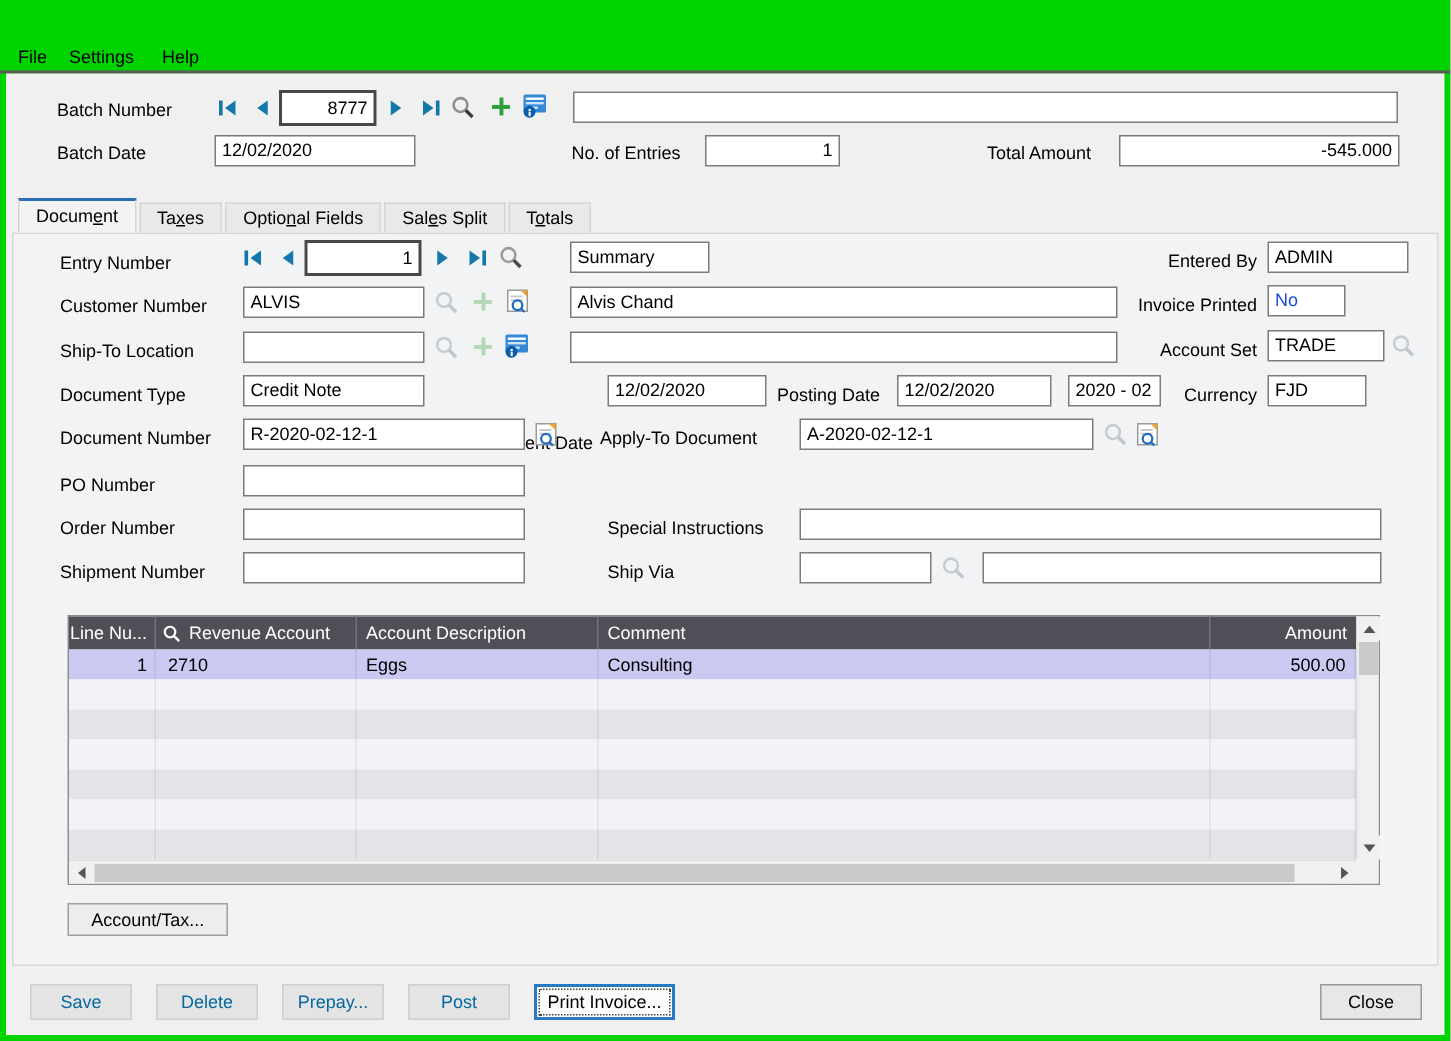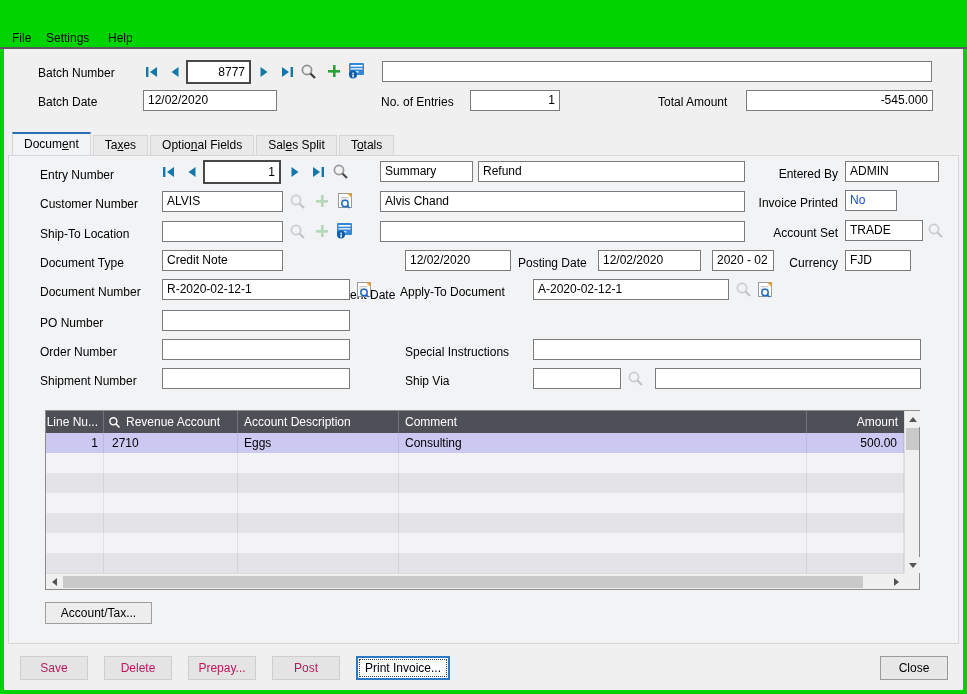--- a/index.html
+++ b/index.html
@@ -59,21 +59,21 @@
   .thumb-h { position:absolute; top:2px; height:12px; background:#c9c9c9; }
   .corner { position:absolute; right:0; bottom:0; width:15px; height:16px; background:#f0f0f0; }
 
   .tri-up    { width:0; height:0; border-left:4px solid transparent; border-right:4px solid transparent; border-bottom:5px solid #555; }
   .tri-down  { width:0; height:0; border-left:4px solid transparent; border-right:4px solid transparent; border-top:5px solid #555; }
   .tri-left  { width:0; height:0; border-top:4px solid transparent; border-bottom:4px solid transparent; border-right:5px solid #555; }
   .tri-right { width:0; height:0; border-top:4px solid transparent; border-bottom:4px solid transparent; border-left:5px solid #555; }
 
   .btn { position:absolute; height:24px; background:#e1e1e1; border:1px solid #adadad; text-align:center;
          line-height:22px; white-space:nowrap; }
-  .btn.disabled { color:#be185d; background:#e4e4e4; border-color:#cecece; }
+  .btn.disabled { color:#0369a1; background:#e4e4e4; border-color:#cecece; }
   .btn.default { background:#fafcfe; border:2px solid #2a79c6; line-height:20px; outline:1px dotted #444; outline-offset:-4px; }
 </style>
 </head>
 <body>
 
 <div class="window">
 
 
   <div class="menubar">
     <div class="menu-item" style="left:12px;">File</div>
@@ -174,21 +174,20 @@
         <rect x="11.6" y="3" width="2.4" height="10" fill="#1278a9"></rect>
     </svg>
   </div>
   <div class="icon" style="left:331px;top:162px;">
     <svg width="17" height="17" viewBox="0 0 17 17">
       <circle cx="7" cy="7" r="4.6" fill="none" stroke="#9a9a9a" stroke-width="1.7"></circle>
       <line x1="10.5" y1="10.5" x2="15" y2="15" stroke="#4a4a4a" stroke-width="2.2"></line>
     </svg>
   </div>
   <div class="fld" style="left:380px;top:161px;width:93px;">Summary</div>
-  <div class="fld" style="left:478px;top:161px;width:267px;">Refund</div>
   <div class="lbl rlbl" style="left:700px;top:167px;width:138px;">Entered By</div>
   <div class="fld" style="left:845px;top:161px;width:94px;">ADMIN</div>
 
   <div class="lbl" style="left:40px;top:197px;">Customer Number</div>
   <div class="fld" style="left:162px;top:191px;width:121px;">ALVIS</div>
   <div class="icon" style="left:288px;top:192px;">
     <svg width="17" height="17" viewBox="0 0 17 17">
       <circle cx="7" cy="7" r="4.6" fill="none" stroke="#c7ccd3" stroke-width="1.7"></circle>
       <line x1="10.5" y1="10.5" x2="15" y2="15" stroke="#c0c5cc" stroke-width="2.2"></line>
     </svg>

